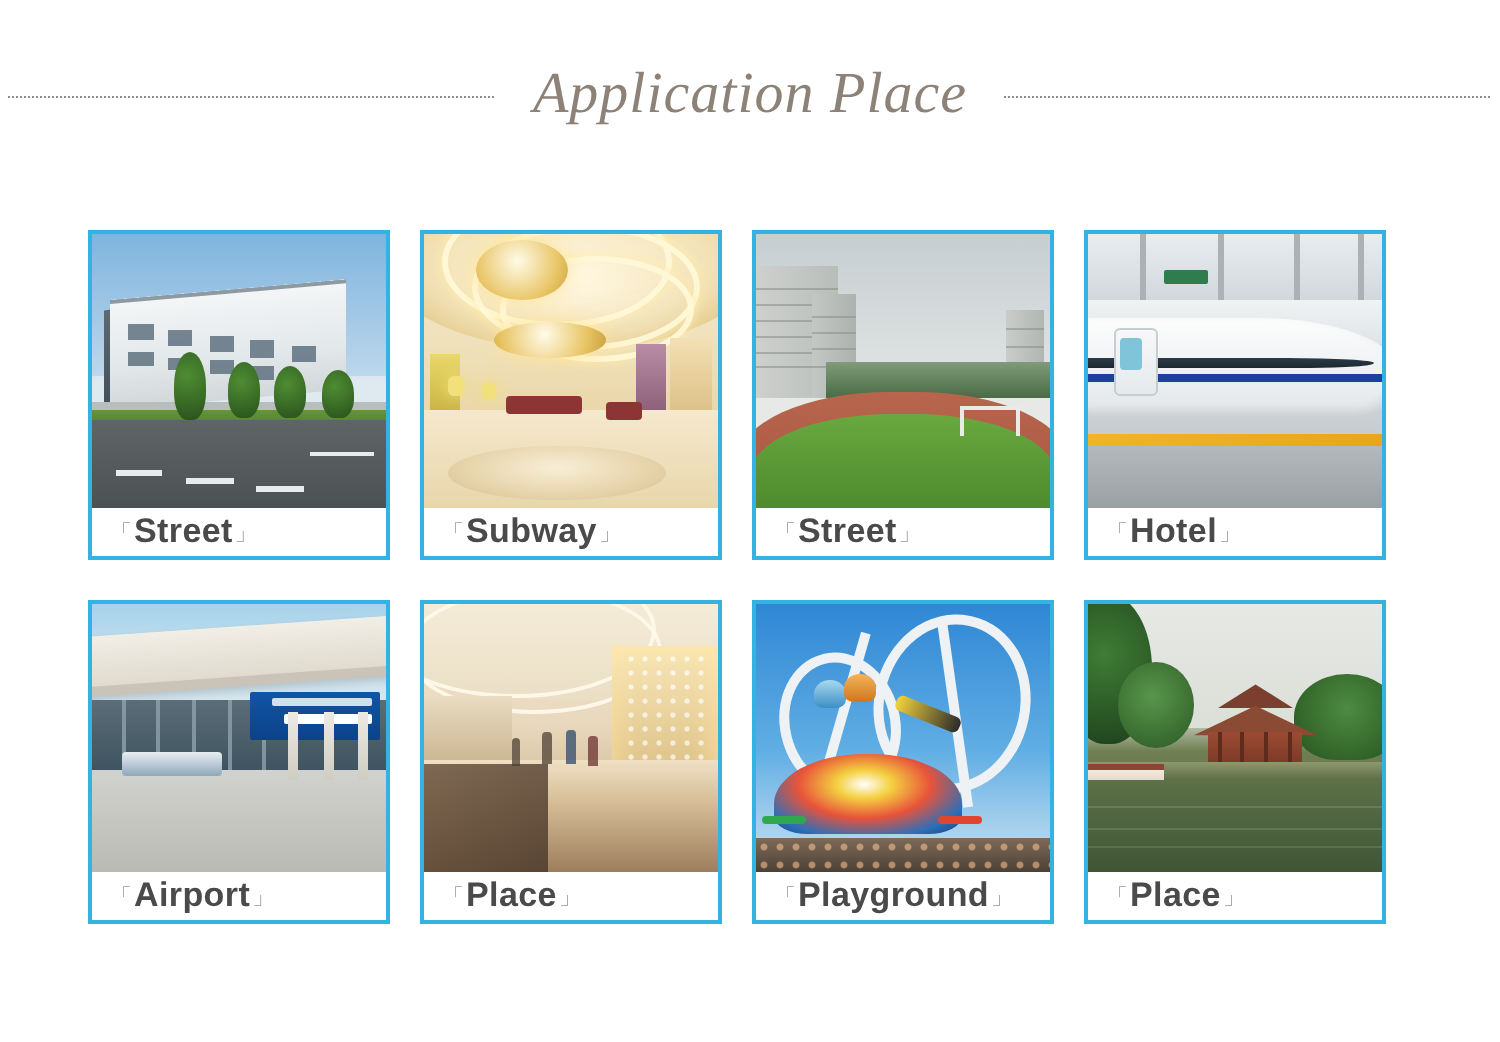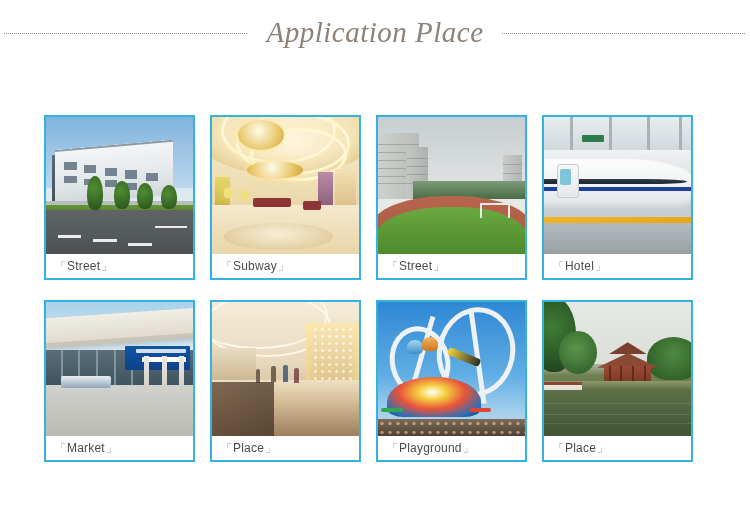--- a/index.html
+++ b/index.html
@@ -18,21 +18,21 @@
     position: relative;
     width: 750px;
     height: 521px;
     background: #fff;
   }
 
   
   .header {
     position: absolute;
     left: 0;
-    top: 15px;
+    top: 30px;
     width: 750px;
     height: 34px;
     display: flex;
     align-items: center;
     justify-content: center;
   }
   .rule {
     flex: 1 1 auto;
     height: 1px;
     background-image: linear-gradient(to right, #8d8d8d 0, #8d8d8d 1px, rgba(255,255,255,0) 1px, rgba(255,255,255,0) 2px);
@@ -88,22 +88,22 @@
   .caption {
     height: 24px;
     background: #ffffff;
     display: flex;
     align-items: center;
     padding-left: 8px;
     box-sizing: border-box;
   }
   .caption-text {
     font-family: "Liberation Sans", sans-serif;
-    font-size: 12px;
-    font-weight: normal;
+    font-size: 17px;
+    font-weight: bold;
     color: #4a4a4a;
     white-space: nowrap;
     letter-spacing: 0.2px;
   }
   .bracket {
     color: #999999;
     font-weight: normal;
     font-size: 11px;
     padding: 0 1px;
   }
@@ -448,21 +448,21 @@
           <div class="signAr"></div>
           <div class="signEn"></div>
           <div class="pillar" style="right:6%;"></div>
           <div class="pillar" style="right:18%;"></div>
           <div class="pillar" style="right:30%;"></div>
           <div class="bus"></div>
           <div class="ground"></div>
         </div>
         <div class="caption">
           <span class="bracket">「</span>
-          <span class="caption-text">Market</span>
+          <span class="caption-text">Airport</span>
           <span class="bracket">」</span>
         </div>
       </div>
 
       <div class="card">
         <div class="photo ph-market">
           <div class="ceil"></div>
           <div class="ceilCurve cc1"></div>
           <div class="ceilCurve cc2"></div>
           <div class="shopRight"></div>

